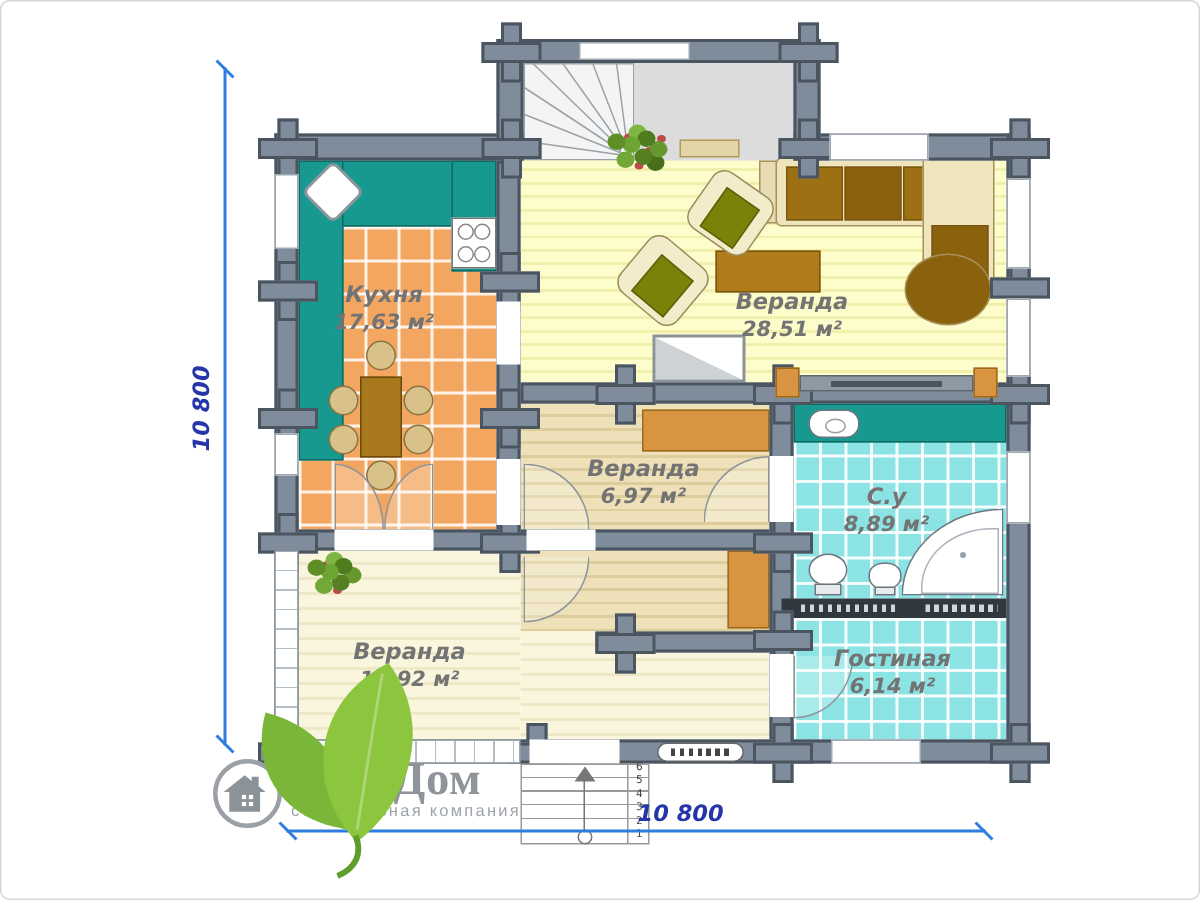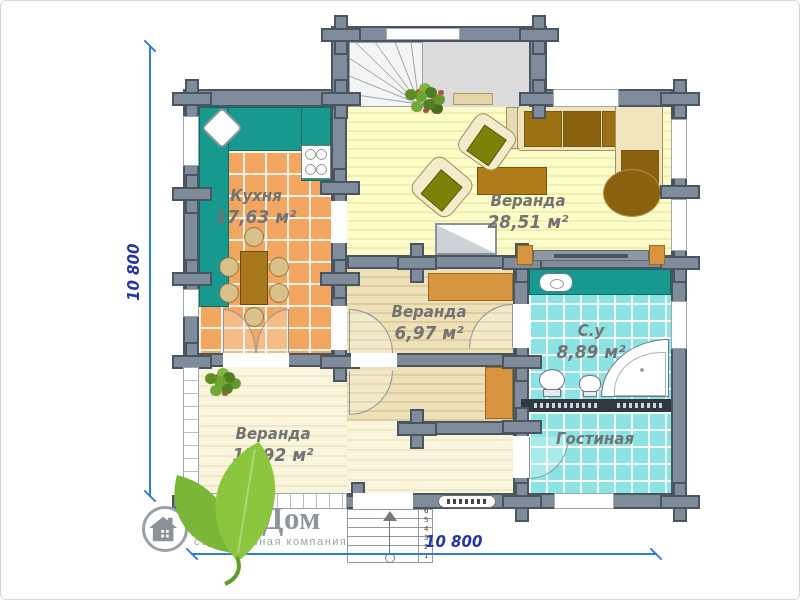--- a/index.html
+++ b/index.html
@@ -27,21 +27,21 @@
   .win.hmull{background:repeating-linear-gradient(90deg,#fff 0 12px,#b6bec6 12px 13px)}
   .arc{position:absolute;border:1px solid #8d959c;box-sizing:border-box;background:rgba(255,255,255,.25);z-index:6}
   
   .fur{position:absolute;box-sizing:border-box;z-index:2}
   .teal{background:#17998f;border:1px solid #0c6b63}
   .orange{background:#d89440;border:1px solid #9c6a1f}
   .chair{position:absolute;width:20px;height:20px;border-radius:50%;background:#d9c28a;border:1px solid #8a7340;box-sizing:border-box;z-index:2}
   .bush{position:absolute;z-index:2;width:12px;height:11px;border-radius:50%}
   
   .rlabel{position:absolute;z-index:7;text-align:center;color:#737373;font-style:italic;font-weight:bold;font-size:15px;line-height:1.35;font-family:"DejaVu Sans",sans-serif}
-  .rlabel .area{font-size:17px;display:block}
+  .rlabel .area{font-size:14px;display:block}
   
   .dimline{position:absolute;background:#2f7de0;z-index:8}
   .tick{position:absolute;width:16px;height:2px;background:#2f7de0;transform:rotate(45deg);z-index:8}
   .dim{position:absolute;color:#2636a8;font-style:italic;font-weight:bold;font-size:15px;z-index:8;font-family:"DejaVu Sans",sans-serif}
   
   .stepnum{position:absolute;font-size:7px;color:#444;z-index:8;font-family:"DejaVu Sans",sans-serif}
   
   .logo-title{position:absolute;left:189px;top:500px;z-index:9;color:#8e949a;font-family:"Liberation Serif",serif;font-weight:bold;font-size:31px;letter-spacing:.5px}
   .logo-sub{position:absolute;left:193px;top:534px;z-index:9;color:#9da3a9;font-size:11px;letter-spacing:1.5px}
 </style>
@@ -287,20 +287,21 @@
   <div class="rlabel" style="left:358px;top:301px;width:140px">
     <span>Веранда</span>
     <span class="area">6,97 м²</span>
   </div>
   <div class="rlabel" style="left:530px;top:320px;width:120px">
     <span>С.у</span>
     <span class="area">8,89 м²</span>
   </div>
   <div class="rlabel" style="left:524px;top:428px;width:140px">
     <span>Гостиная</span>
+    <span class="area">6,14 м²</span>
   </div>
   <div class="rlabel" style="left:202px;top:423px;width:140px">
     <span>Веранда</span>
     <span class="area">15,92 м²</span>
   </div>
 
   <div style="position:absolute;left:346px;top:508px;width:86px;height:54px;z-index:7;background:repeating-linear-gradient(180deg,#fff 0 8px,#999 8px 9px);border:1px solid #999;box-sizing:border-box">
     <div style="position:absolute;right:13px;top:0;bottom:0;border-left:1px solid #999"></div>
   </div>
   <div style="position:absolute;left:388px;top:518px;width:1px;height:40px;background:#777;z-index:8"></div>

